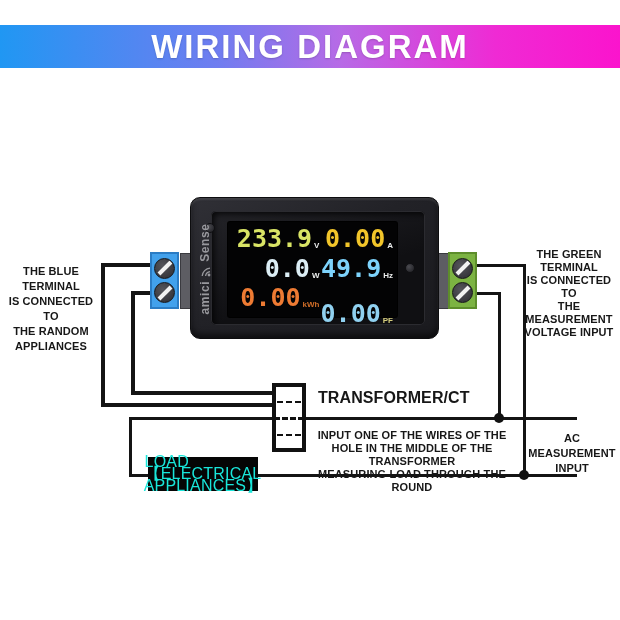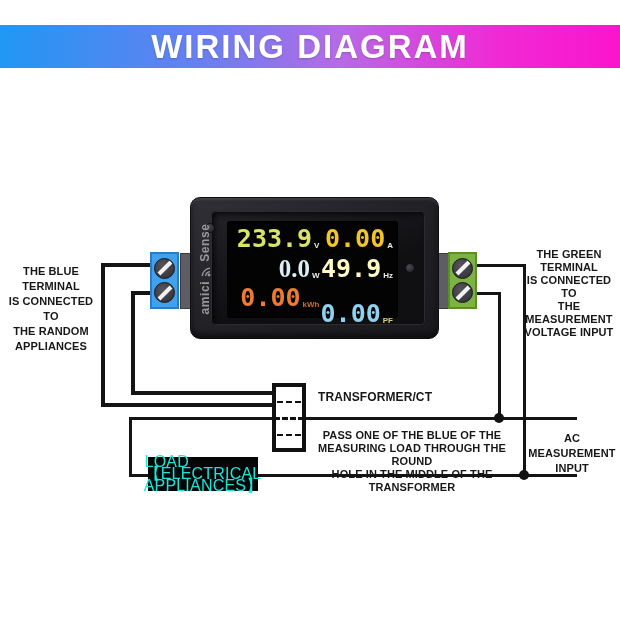--- a/index.html
+++ b/index.html
@@ -109,25 +109,25 @@
         <span class="seg" style="color: rgb(217, 228, 101);">233.9</span>
         <span class="unit" style="color: rgb(236, 238, 238);">V</span>
       </div>
       <div class="dcell c2">
         <span class="seg" style="color: rgb(242, 197, 42);">0.00</span>
         <span class="unit" style="color: rgb(236, 238, 238);">A</span>
       </div>
     </div>
     <div class="drow">
       <div class="dcell c1">
-        <span class="seg" style="color: rgb(220, 238, 245); font-family: Liberation Serif, serif;">0.0</span>
+        <span class="seg" style="color: rgb(220, 238, 245);">0.0</span>
         <span class="unit" style="color: rgb(236, 238, 238);">W</span>
       </div>
       <div class="dcell c2">
-        <span class="seg" style="color: #fef9c3;">49.9</span>
+        <span class="seg" style="color: #7dd3fc;">49.9</span>
         <span class="unit" style="color: rgb(236, 238, 238);">Hz</span>
       </div>
     </div>
     <div class="drow">
       <div class="dcell c1">
         <span class="seg" style="color: rgb(238, 123, 51);">0.00</span>
         <span class="unit" style="color: rgb(208, 109, 40);">kWh</span>
       </div>
       <div class="dcell c2">
         <span class="seg" style="color: rgb(144, 209, 240);">0.00</span>
@@ -178,26 +178,26 @@
     <div>APPLIANCES</div>
   </div>
 
   <div class="note tight" style="left:518px;top:248px;width:102px;">
     <div>THE GREEN TERMINAL</div>
     <div>IS CONNECTED TO</div>
     <div>THE MEASUREMENT</div>
     <div>VOLTAGE INPUT</div>
   </div>
 
-  <div class="note" style="left:318px;top:390px;width:120px;text-align:left;font-size:12px;">TRANSFORMER/CT</div>
+  <div class="note" style="left:318px;top:390px;width:120px;text-align:left;font-size:16px;">TRANSFORMER/CT</div>
 
   <div class="note tight" style="left:301px;top:429px;width:222px;">
-    <div>PASS ONE OF THE BLUE OF THE</div>
+    <div>INPUT ONE OF THE WIRES OF THE</div>
+    <div>HOLE IN THE MIDDLE OF THE TRANSFORMER</div>
     <div>MEASURING LOAD THROUGH THE ROUND</div>
-    <div>HOLE IN THE MIDDLE OF THE TRANSFORMER</div>
   </div>
 
   <div class="note" style="left:522px;top:431px;width:100px;">
     <div>AC MEASUREMENT</div>
     <div>INPUT</div>
   </div>
 
 </div>
 
 </body></html>

